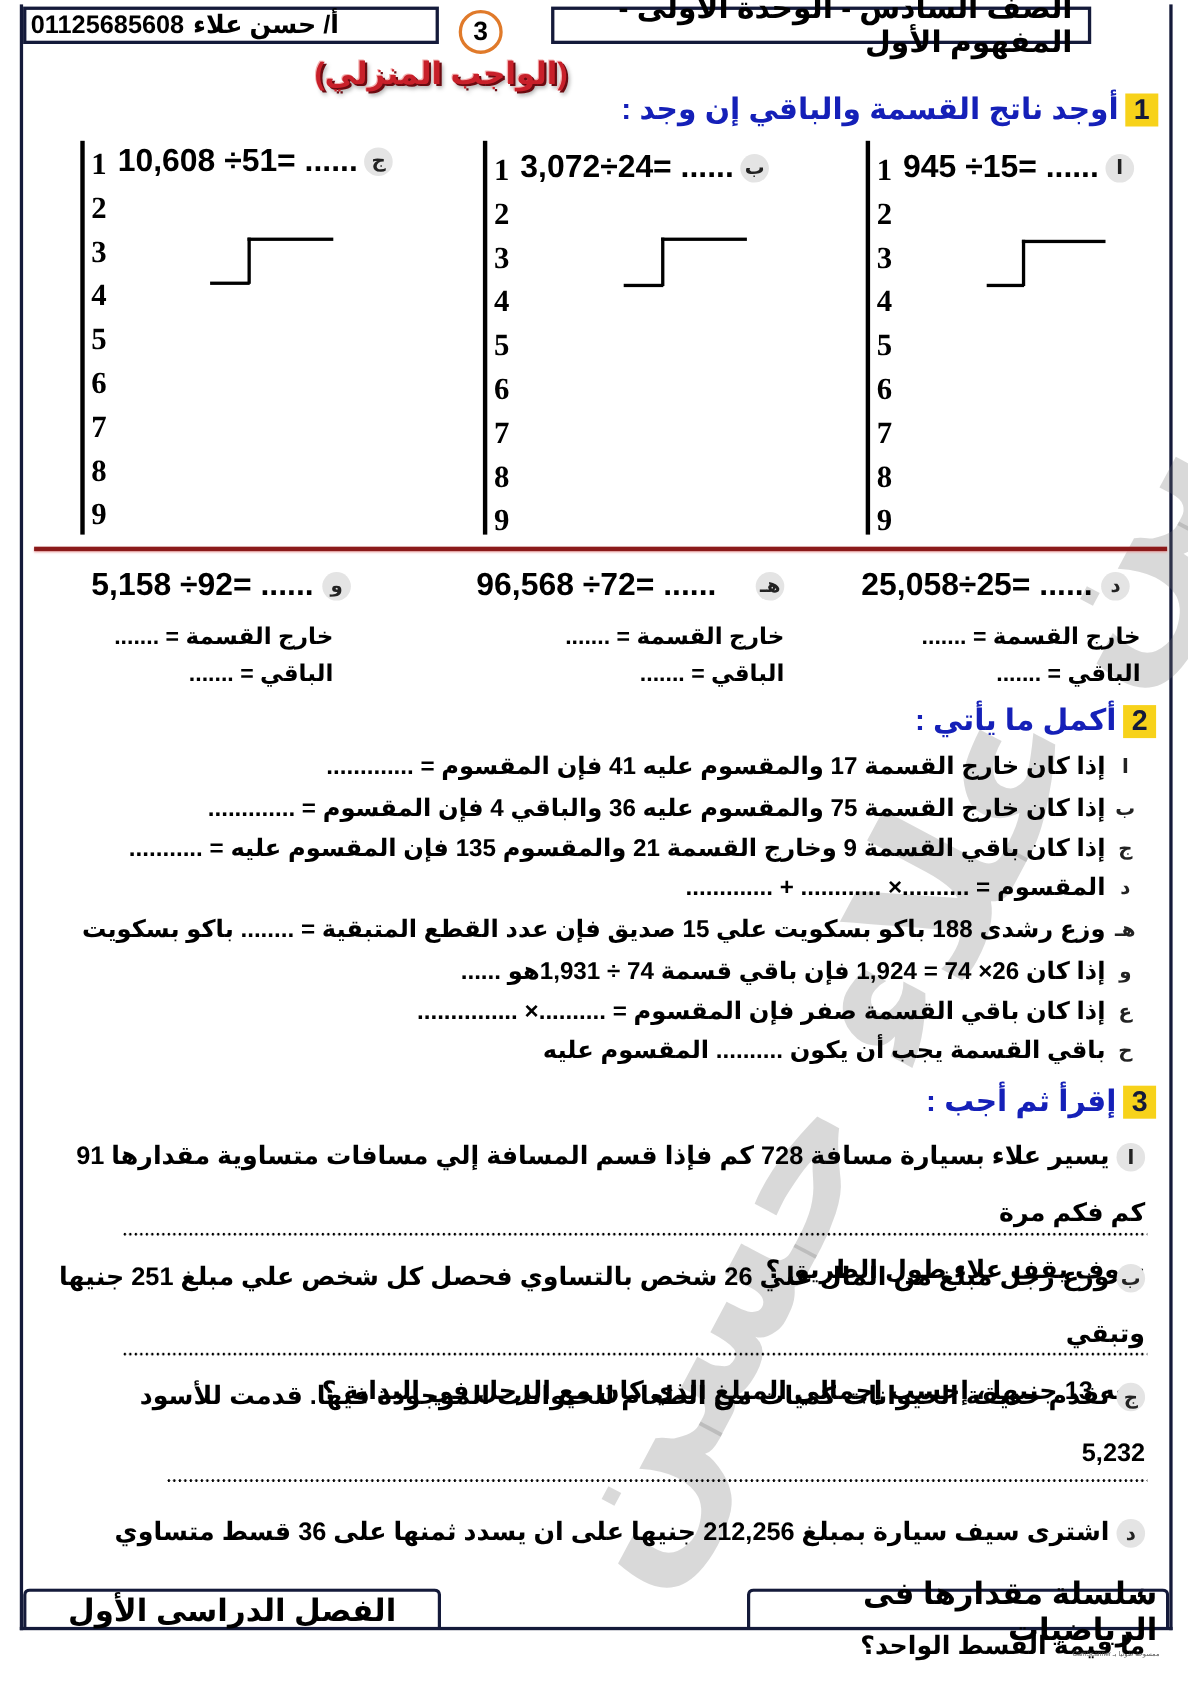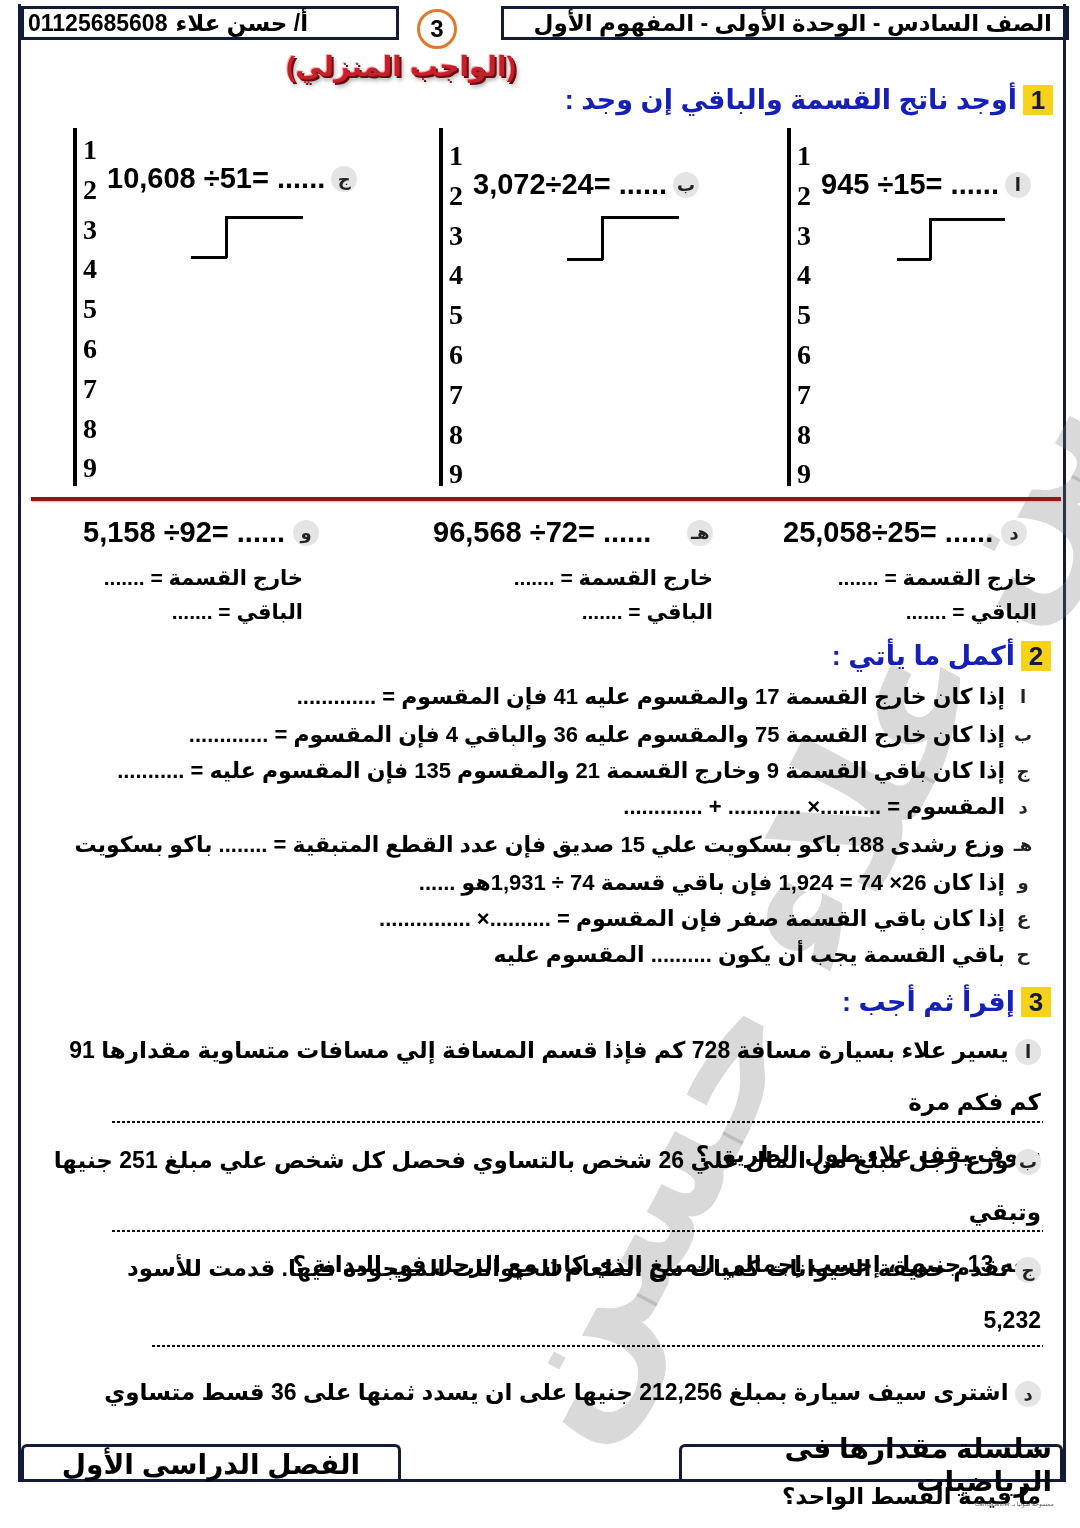--- a/index.html
+++ b/index.html
@@ -4,42 +4,42 @@
   <style>
     html, body { margin: 0; padding: 0; background: #ffffff; }
     body { width: 1080px; height: 1528px; position: relative; overflow: hidden;
       font-family: "Liberation Sans", "DejaVu Sans", sans-serif; color: #000; }
     .page { position: absolute; left: 18px; top: 4px; width: 1048px; height: 1478px;
       border: 3px solid #141a3a; border-top: none; box-sizing: border-box; }
     .abs { position: absolute; }
     .rtl { direction: rtl; unicode-bidi: plaintext; }
 
     
-    .hdr-right { left: 480px; top: 2px; width: 568px; height: 34px; border: 3px solid #141a3a;
-      border-radius: 0 0 0 0; box-sizing: border-box; display: flex; align-items: center; 
-      padding-right: 14px; font-size: 23px; font-weight: bold; }
+    .hdr-right { left: 480px; top: 2px; width: 491px; height: 34px; border: 3px solid #141a3a;
+      border-radius: 0 0 0 0; box-sizing: border-box; display: flex; align-items: center; justify-content: flex-end;
+      padding-right: 14px; font-size: 27px; font-weight: bold; }
     .hdr-left { left: 0px; top: 2px; width: 378px; height: 34px; border: 3px solid #141a3a;
-      box-sizing: border-box; display: flex; align-items: center; padding-left: 4px; font-size: 23px; font-weight: bold; gap: 8px; }
+      box-sizing: border-box; display: flex; padding-left: 4px; font-size: 23px; font-weight: bold; gap: 8px; }
     .hdr-num { left: 396px; top: 5px; width: 40px; height: 40px; border: 3px solid #e07a2a; border-radius: 50%;
       box-sizing: border-box; display: flex; align-items: center; justify-content: center; font-size: 24px; font-weight: bold; background:#fff; }
     .title { left: 190px; top: 46px; width: 380px; text-align: center; font-size: 28px; font-weight: bold;
       color: #c8202a; text-shadow: 2px 2px 0 #6b0a10, -1px -1px 0 #f3b0b0, 3px 4px 4px rgba(0,0,0,0.35); }
 
     .qnum { display: inline-flex; align-items: center; justify-content: center; width: 30px; height: 30px;
       background: #f7d21a; color: #141a3a; font-weight: bold; font-size: 26px; }
     .qhead { display: flex; flex-direction: row-reverse; align-items: center; gap: 6px; color: #1520b8;
       font-size: 27px; font-weight: bold; }
 
     
     .col { position: absolute; top: 120px; height: 365px; }
     .col .bar { position: absolute; left: 0; top: 4px; width: 4px; height: 358px; background: #000; }
     .col .nums { position: absolute; left: 10px; top: 6px; font-family: "Liberation Serif", serif;
       font-size: 28px; font-weight: bold; line-height: 39.8px; }
     .col .eq { position: absolute; left: 34px; top: 6px; font-size: 29px; font-weight: bold; white-space: nowrap;
-      display:flex; align-items:center; gap:6px;margin-top:32px; }
+      display:flex; align-items:center; gap:6px; }
     .letter-badge { display: inline-flex; align-items: center; justify-content: center; width: 26px; height: 26px;
       border-radius: 50%; background: #e4e4e4; font-size: 18px; font-weight: bold; color:#222; }
     .bracket-top { position: absolute; height: 3px; background: #000; }
     .bracket-v { position: absolute; width: 3px; background: #000; }
     .bracket-low { position: absolute; height: 3px; background: #000; }
 
     .sep { left: 10px; top: 493px; width: 1030px; height: 4px; background: #8b1a1a; box-shadow: 0 1px 2px #e8a0a0; }
 
     .div2 { position: absolute; top: 512px; font-size: 29px; font-weight: bold; white-space: nowrap;
       display: flex; align-items: center; gap: 8px; }

